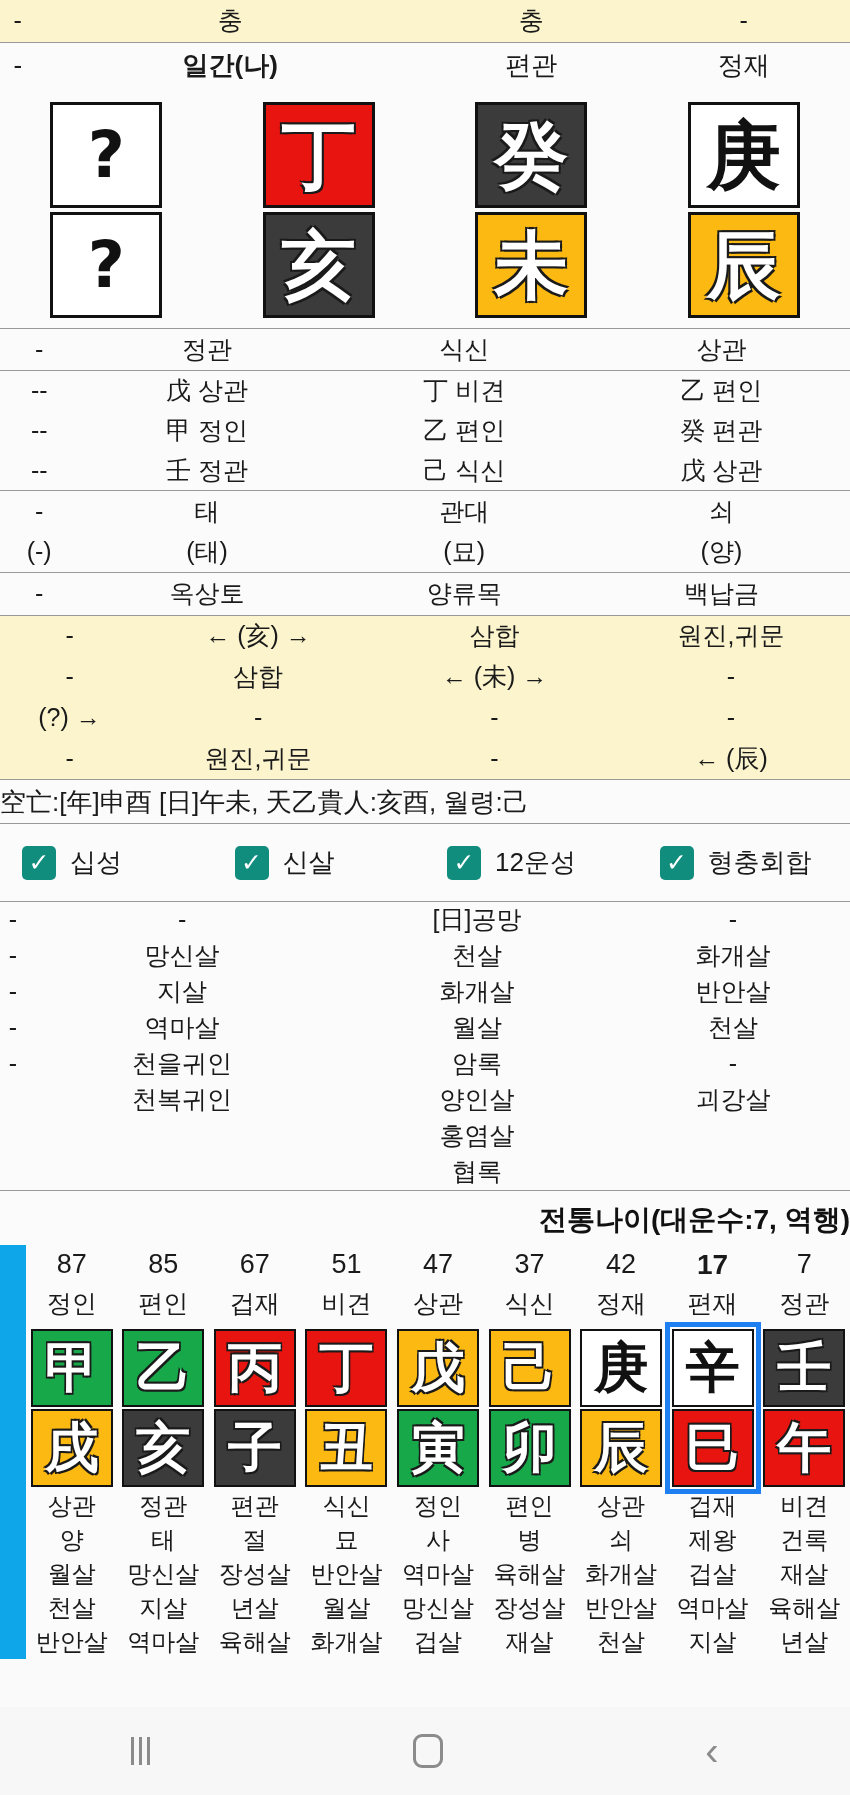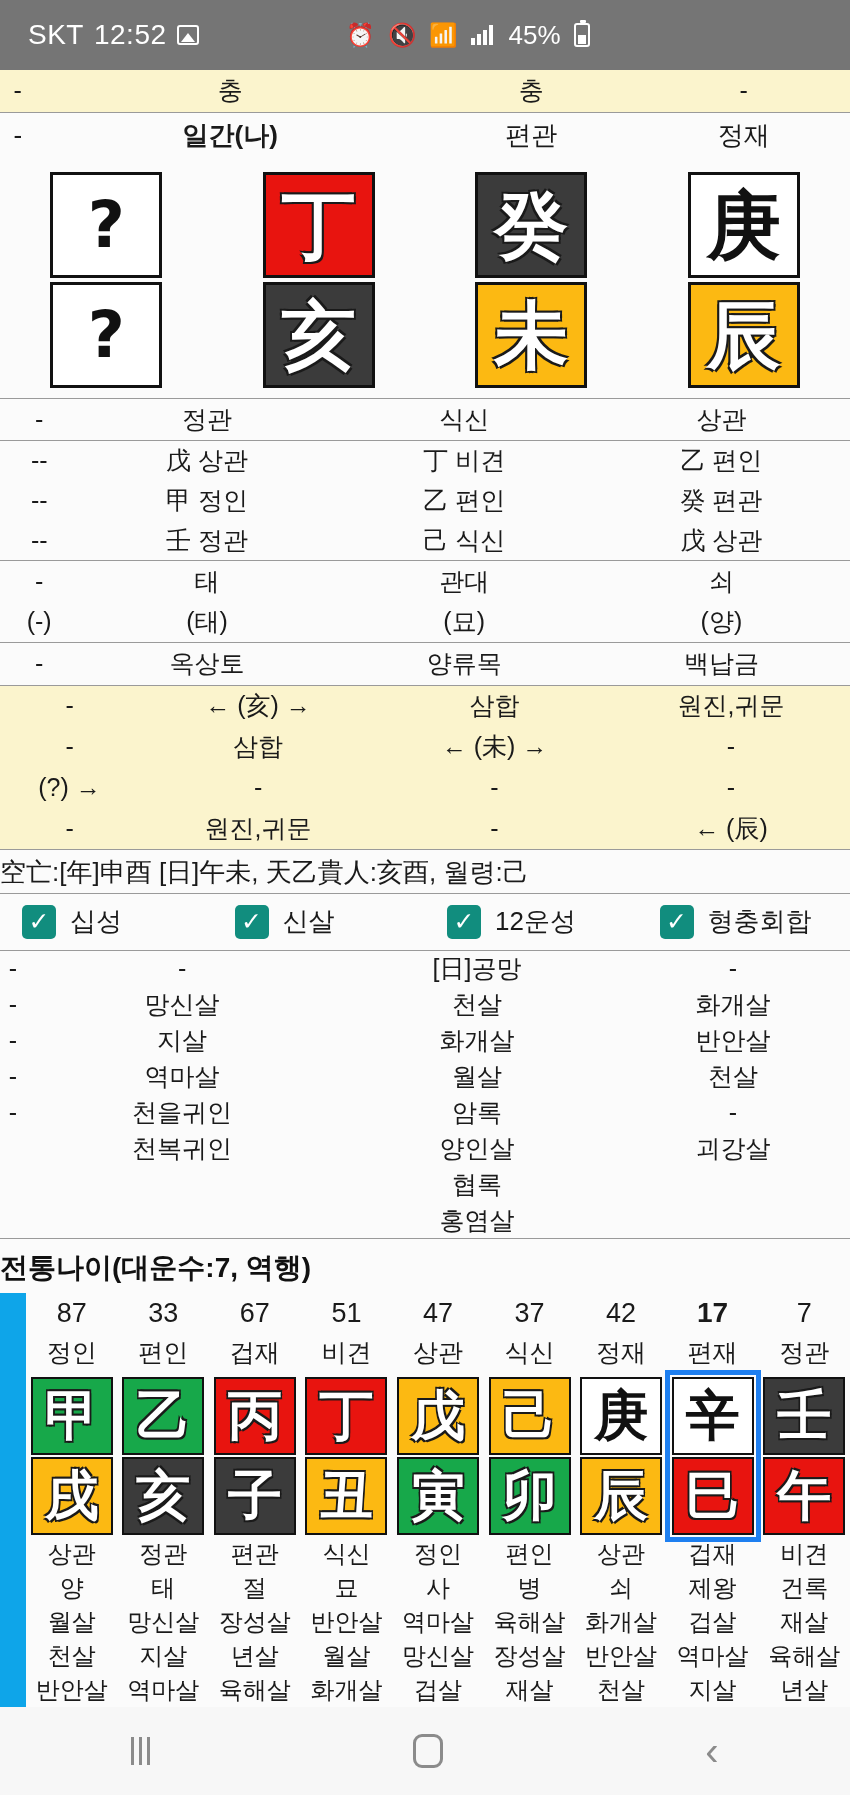--- a/index.html
+++ b/index.html
@@ -89,21 +89,21 @@
     display: flex; align-items: center; justify-content: center;
     color: #fff; font-size: 25px; font-weight: bold; line-height: 1;
   }
   .chk .lbl { font-size: 26px; color: #1a1a1a; text-align: center; }
 
   
   .sinsal td { font-size: 25px; height: 36px; color:#1a1a1a; text-align: center; }
   .blue { color: #1a1ad0; }
 
   
-  .daeun-title { text-align: left; font-weight: bold; font-size: 28px; padding: 10px 0 6px; background:#fbfbfb; color:#111;}
+  .daeun-title { text-align: right; font-weight: bold; font-size: 28px; padding: 10px 0 6px; background:#fbfbfb; color:#111;}
   .dtbl { width: 100%; border-collapse: collapse; background:#fbfbfb; table-layout: fixed; }
   .dtbl td { text-align: center; font-size: 25px; color:#1a1a1a; padding:0; }
   .d-age td { height: 40px; font-size: 27px; }
   .d-age td.cur { font-weight: bold; font-size: 28px; }
   .d-god td { height: 38px; font-size: 25px; }
   .d-row td { height: 34px; font-size: 24px; }
   .dcards { display: flex; background:#fbfbfb; padding-top: 4px; }
   .dcol { flex: 1; display: flex; flex-direction: column; align-items: center; }
   .dcol.sel .dcard-wrap { outline: 5px solid #1e7ff0; }
   .dcard-wrap { display:flex; flex-direction: column; gap:2px; padding: 2px; }
@@ -123,40 +123,20 @@
   .nav-recents { display:flex; gap:5px; }
   .nav-recents i { width:3px; height:28px; background:#8b8b8b; display:block; }
   .nav-home { width:30px;height:34px;border:3px solid #8b8b8b;border-radius:9px;}
   .nav-back { font-size: 40px; color:#8b8b8b; font-weight: 300;}
 </style>
 </head>
 <body>
 
 <div class="screen">
 
-  <div class="statusbar">
-    <div class="sb-left">
-      <span class="sb-carrier">SKT</span>
-      <span class="sb-carrier">12:52</span>
-      <span class="img-ico"></span>
-    </div>
-    <div class="sb-right">
-      <span class="sb-ico">⏰</span>
-      <span class="sb-ico">🔇</span>
-      <span class="sb-ico">📶</span>
-      <span class="bars">
-          <i></i>
-          <i></i>
-          <i></i>
-          <i></i>
-        </span>
-      <span class="sb-pct">45%</span>
-      <span class="batt"></span>
-    </div>
-  </div>
 
   <table class="tbl">
     <tbody>
         <tr class="hdr-chung">
       <td>-</td>
       <td>충</td>
       <td>충</td>
       <td>-</td>
     </tr>
     <tr class="hdr-tengod rowline">
@@ -322,42 +302,42 @@
     </tr>
     <tr>
       <td></td>
       <td class="blue">천복귀인</td>
       <td class="blue">양인살</td>
       <td class="blue">괴강살</td>
     </tr>
     <tr>
       <td></td>
       <td></td>
+      <td class="blue">홍염살</td>
+      <td></td>
+    </tr>
+    <tr>
+      <td></td>
+      <td></td>
       <td class="blue">협록</td>
-      <td></td>
-    </tr>
-    <tr>
-      <td></td>
-      <td></td>
-      <td class="blue">홍염살</td>
       <td></td>
     </tr>
   </tbody>
     </table>
 
   <div class="daeun-title rowline">전통나이(대운수:7, 역행)</div>
 
   <div style="display:flex; background:#0ea5e9;">
     <div class="edge-col"></div>
     <div style="flex:1;">
       <table class="dtbl">
         <tbody>
             <tr class="d-age">
           <td>87</td>
-          <td>33</td>
+          <td>85</td>
           <td>67</td>
           <td>51</td>
           <td>47</td>
           <td>37</td>
           <td>42</td>
           <td class="cur">17</td>
           <td>7</td>
         </tr>
         <tr class="d-god">
           <td>정인</td>

